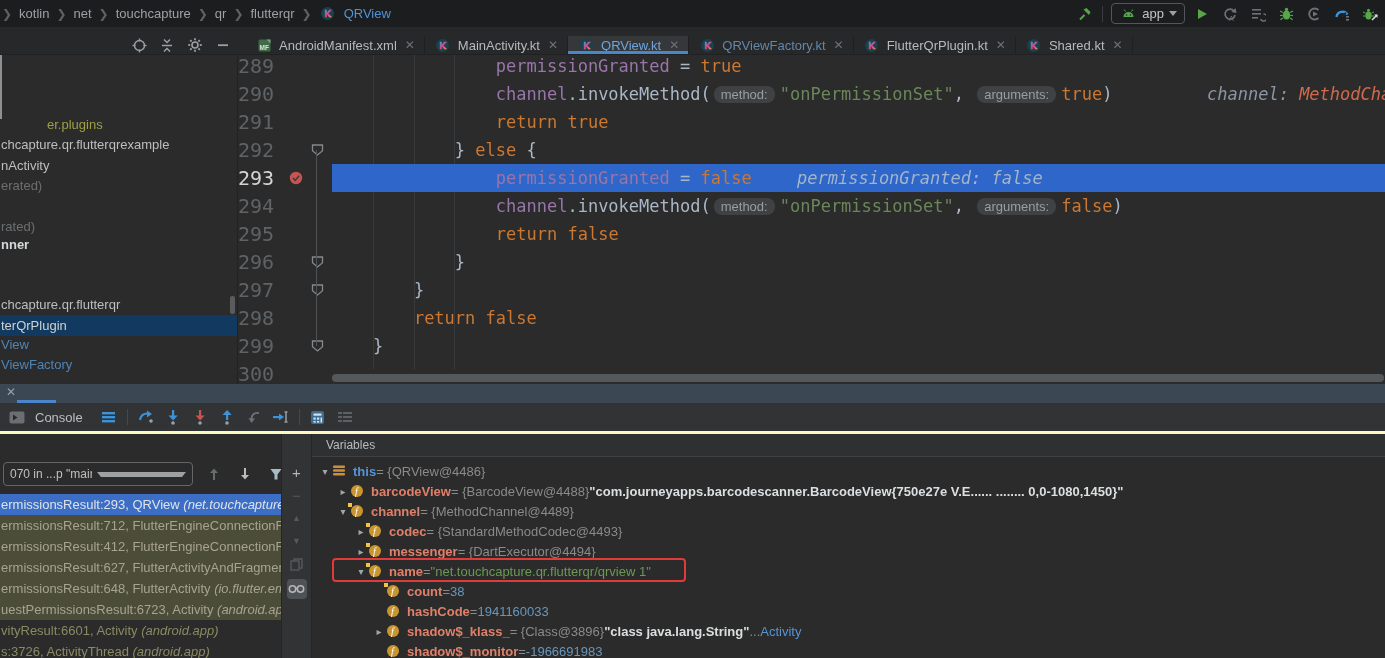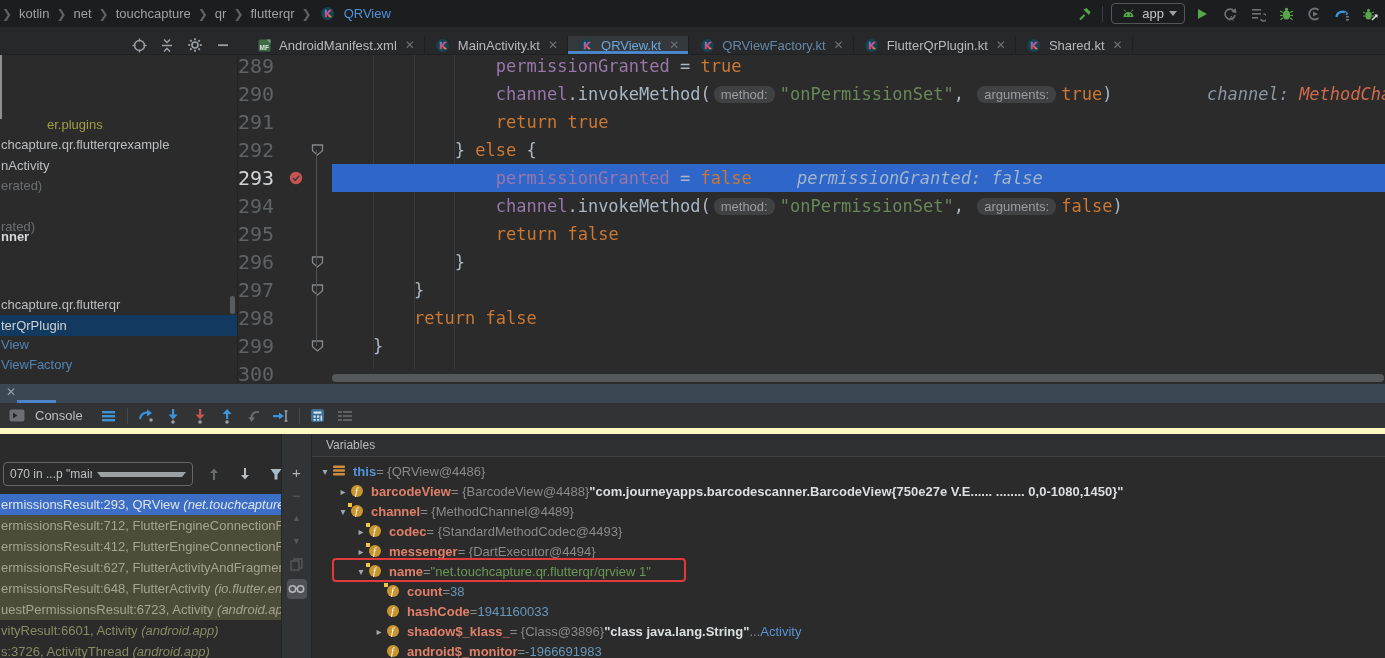--- a/index.html
+++ b/index.html
@@ -54,21 +54,21 @@
   .hint{position:absolute;white-space:pre;font-style:italic}
   .sg-hg{color:#8a96a3}.sg-ho{color:#cf6a4c}.sg-hb{color:#a2b5ca}
   .guide{position:absolute;top:0;width:1px;height:314px;background:#383b3d}
   #pinline{position:absolute;width:1px;background:#515456}
   #hscroll{position:absolute;left:94px;right:1px;bottom:2px;height:8px;background:#55585a;border-radius:4px}
   
   #band{height:19px;background:#3b4854;position:relative}
   #band .x{position:absolute;left:6px;top:1px;color:#9ba1a6;font-size:12px}
   #band-underline{position:absolute;left:17px;bottom:0;width:39px;height:3px;background:#4a86c9}
   
-  #dtoolbar{height:31px;background:#313335;border-bottom:6px solid #fef9c3;display:flex;align-items:center;gap:9px;padding:0 8px}
+  #dtoolbar{height:31px;background:#313335;border-bottom:3px solid #fef9c3;display:flex;align-items:center;gap:9px;padding:0 8px}
   #dtoolbar .vdiv{background:#46494b}
   
   #dcontent{height:224px;display:flex;background:#2b2b2b}
   #frames{width:282px;flex:none;position:relative;overflow:hidden;border-right:1px solid #242628}
   #thread-row{position:absolute;top:28px;left:3px;display:flex;align-items:center;gap:12px}
   #thread-dd{width:190px;height:24px;border:1px solid #646668;border-radius:4px;display:flex;align-items:center;padding:0 6px;gap:5px}
   #thread-dd span{flex:1;font-size:12px;color:#bcc0c3;white-space:nowrap;overflow:hidden}
   #framelist{position:absolute;top:60px;left:0;right:0}
   .frow{height:21px;line-height:21px;white-space:nowrap;overflow:hidden;padding-left:1px}
   .frow em{font-style:italic}
@@ -323,21 +323,21 @@
 
 <div id="main">
   <aside id="project">
     <div id="p-leftbar" style="height:64px"></div>
     <div id="p-sliver" style="top:241px;height:18px"></div>
   <div class="pitem p-pkg" style="top: 60px; margin-left: 46px;">er.plugins</div>
       <div class="pitem " style="top: 80px;">chcapture.qr.flutterqrexample</div>
       <div class="pitem " style="top: 101px;">nActivity</div>
       <div class="pitem p-dim" style="top: 121px;">erated)</div>
       <div class="pitem p-dim" style="top: 162px;">rated)</div>
-      <div class="pitem p-bold" style="top: 172px;">nner</div>
+      <div class="pitem p-bold" style="top: 180px;">nner</div>
       <div class="pitem " style="top: 240px;">chcapture.qr.flutterqr</div>
       <div class="p-selrow" style="top: 260px;"><span>terQrPlugin</span></div>
       <div class="pitem p-blue" style="top: 280px;">View</div>
       <div class="pitem p-blue" style="top: 300px;">ViewFactory</div>
     </aside>
   <div id="editor">
     <div class="guide" style="left:135px"></div>
     <div class="guide" style="left:176px"></div>
     <div class="guide" style="left:216px"></div>
     <div id="pinline" style="left:78px;top:95px;height:196px"></div>
@@ -620,20 +620,20 @@
           <span class="v-tostr">"class java.lang.String"</span>
           <span class="v-ref"> ... </span>
           <span class="v-link">Activity</span>
         </div>
         <div class="vrow" style="padding-left: 60px;">
           <span class="vchev"></span>
           <span class="vicon"><svg width="14" height="14">
               <circle cx="7" cy="7" r="6" fill="#c9952e"></circle>
               <text x="5" y="10.5" font-size="10" font-style="italic" fill="#fff" font-family="Liberation Serif">f</text>
             </svg></span>
-          <span class="vname">android$_monitor</span>
+          <span class="vname">shadow$_monitor</span>
           <span class="v-ref">  = </span>
           <span class="v-num">-1966691983</span>
         </div>
       </div>
     <div id="redbox"></div>
   </section>
 </div>
 
 </body></html>

